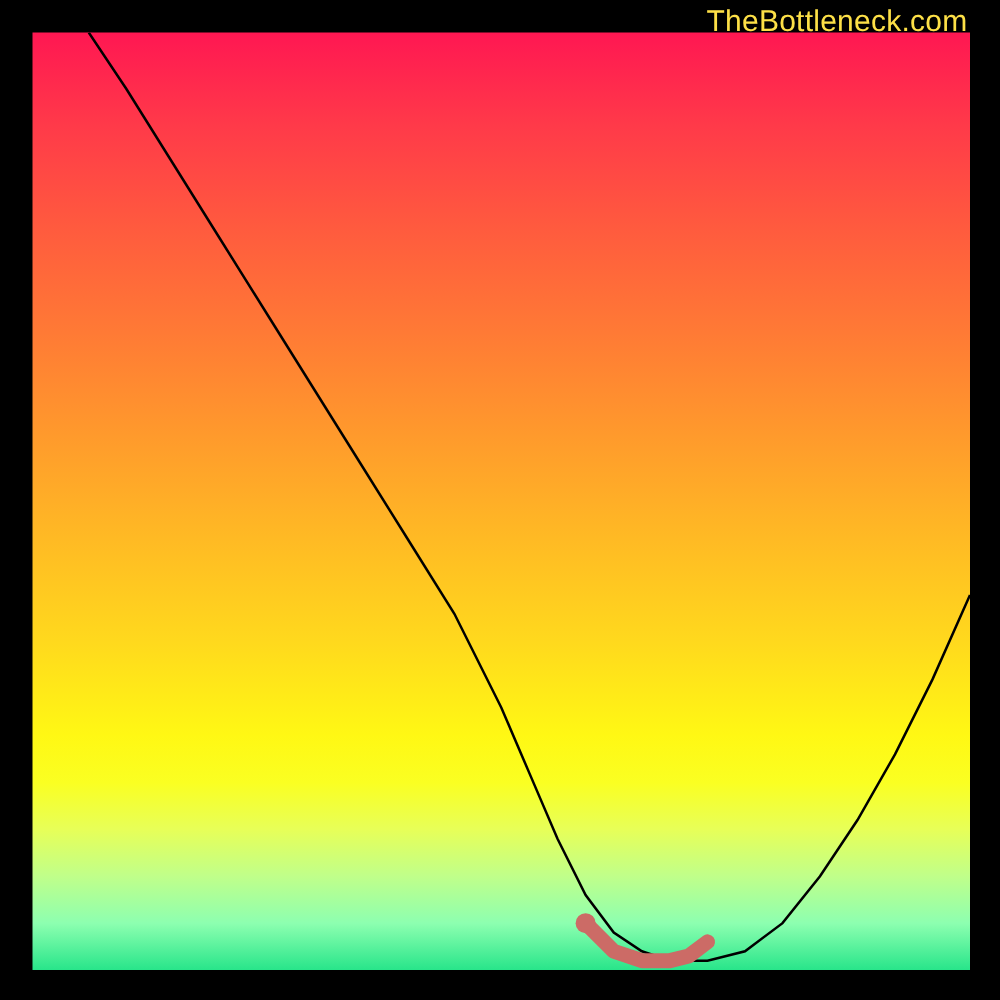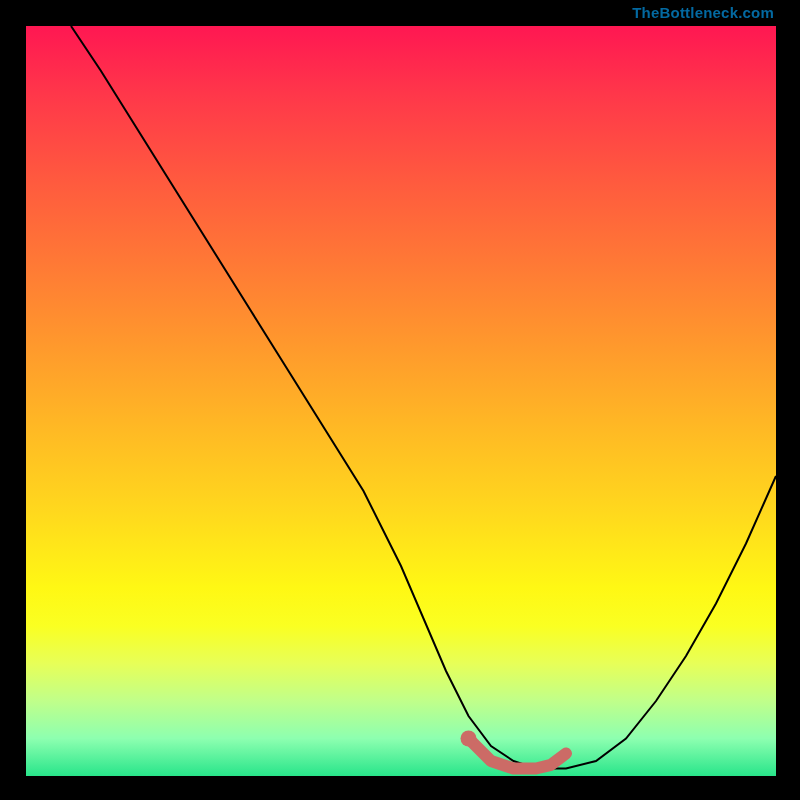--- a/index.html
+++ b/index.html
@@ -35,25 +35,24 @@
       #e7ff58 85%,
       #c0ff8a 90%,
       #8dffb0 95%,
       #28e58a 100%
     );
   }
   .watermark {
     position: absolute;
     top: 4px;
     right: 26px;
-    color: #0369a1;
+    color: #fde047;
     font-family: Arial, sans-serif;
-    font-size: 15px;
+    font-size: 24px;
     letter-spacing: 0.2px;
-    font-weight: bold;
   }
   svg.curve {
     position: absolute;
     left: 0;
     top: 0;
     width: 750px;
     height: 750px;
   }
 </style>
 </head>

